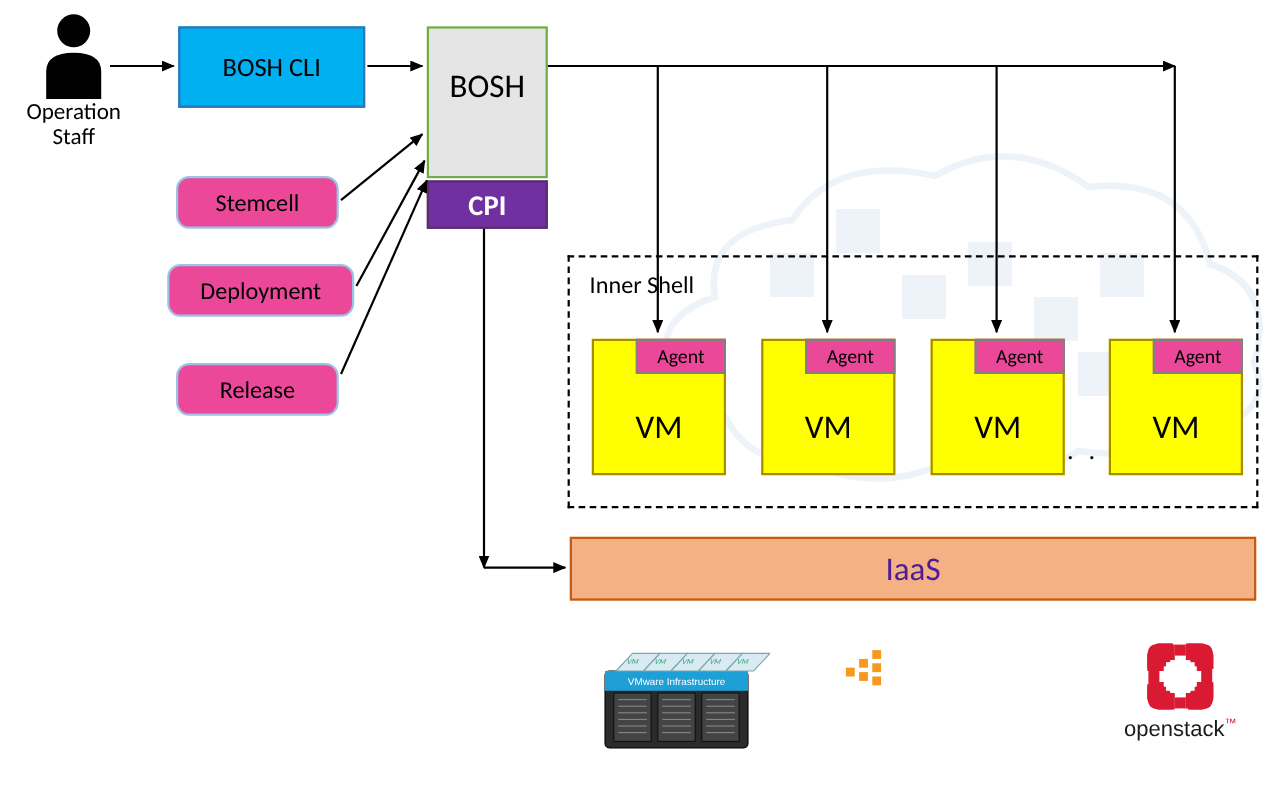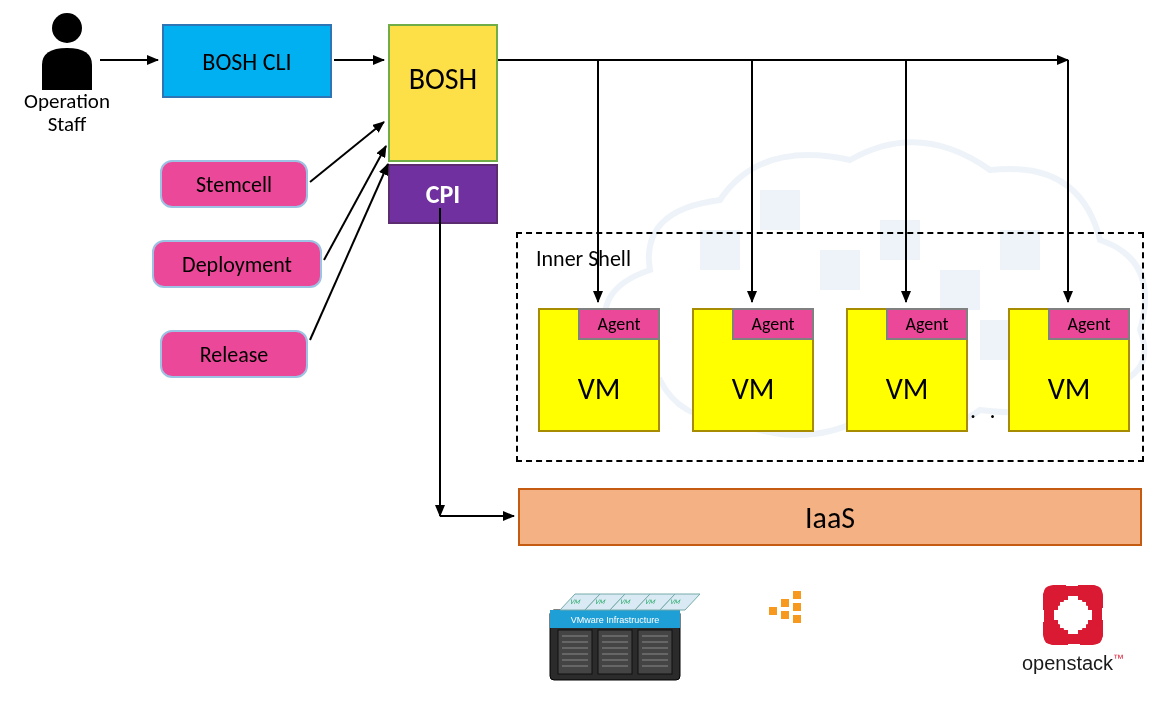--- a/index.html
+++ b/index.html
@@ -10,38 +10,38 @@
     height: 715px;
     position: relative;
     overflow: hidden;
   }
   .abs { position: absolute; }
   .box { box-sizing: border-box; }
 
   .op-label { font-size: 21px; line-height: 1.1; text-align: center; color: #000; }
 
   .cli-box    { background: #00B0F0; border: 2px solid #2E75B6; display:flex; align-items:center; justify-content:center; font-size:24px; color:#000; }
-  .bosh-box   { background: #fde047; border: 2px solid #70AD47; display:flex; align-items:center; justify-content:center; font-size:30px; color:#000; }
+  .bosh-box   { background: #e5e5e5; border: 2px solid #70AD47; display:flex; align-items:center; justify-content:center; font-size:30px; color:#000; }
   .cpi-box    { background: #7030A0; border: 2px solid #5B2C6F; display:flex; align-items:center; justify-content:center; font-size:26px; font-weight:bold; color:#fff; }
 
   .input-box { background: #ec4899; border: 2px solid #9CC3E4; border-radius: 12px; display:flex; align-items:center; justify-content:center; font-size:22px; color:#000; }
 
   .inner-shell {
     border: 2px dashed #000;
     box-sizing: border-box;
   }
   .inner-shell-label { font-size: 22px; color:#000; }
 
   .vm-box { background: #FFFF00; border: 2px solid #a88c00; box-sizing:border-box; }
   .agent-box { background: #ec4899; border: 2px solid #808080; box-sizing:border-box; display:flex; align-items:center; justify-content:center; font-size:18px; color:#000; }
   .vm-label { font-size: 30px; color:#000; text-align:center; }
 
   .dots { font-size: 24px; color:#000; letter-spacing: 4px; }
 
-  .iaas-box { background: #F4B183; border: 2px solid #C55A11; display:flex; align-items:center; justify-content:center; font-size:30px; color:#000000; }
+  .iaas-box { background: #F4B183; border: 2px solid #C55A11; display:flex; align-items:center; justify-content:center; font-size:30px; color:#4c1d95; }
 
   .bg-cloud { opacity: 0.08; }
 
   svg.arrows { position:absolute; left:0; top:0; width:1159px; height:715px; pointer-events:none; }
 </style>
 </head>
 <body>
 
 <svg class="abs bg-cloud" style="left:560px; top:120px; width:600px; height:370px;" viewBox="0 0 600 370">
   <path d="M100 260 Q60 260 50 220 Q30 170 90 150 Q80 90 160 80 Q200 20 290 40 Q360 0 430 50 Q520 40 540 120 Q600 140 580 210 Q600 260 530 270 Q500 300 420 290 Q380 320 300 300 Q240 330 170 300 Q120 300 100 260 Z" fill="none" stroke="#2E75B6" stroke-width="6"></path>
@@ -71,21 +71,21 @@
 </div>
 
 <div class="abs box cli-box" style="left:162px; top:24px; width:170px; height:74px;">
   <span>BOSH CLI</span>
 </div>
 
 <div class="abs box bosh-box" style="left:388px; top:24px; width:110px; height:138px;">
   <span style="margin-top:-30px;">BOSH</span>
 </div>
 
-<div class="abs box cpi-box" style="left:388px; top:164px; width:110px; height:60px;">
+<div class="abs box cpi-box" style="left:388px; top:164px; width:110px; height:44px;">
   <span>CPI</span>
 </div>
 
 <div class="abs box input-box" style="left:160px; top:160px; width:148px; height:48px;">
   <span>Stemcell</span>
 </div>
 <div class="abs box input-box" style="left:152px; top:240px; width:170px; height:48px;">
   <span>Deployment</span>
 </div>
 <div class="abs box input-box" style="left:160px; top:330px; width:148px; height:48px;">

